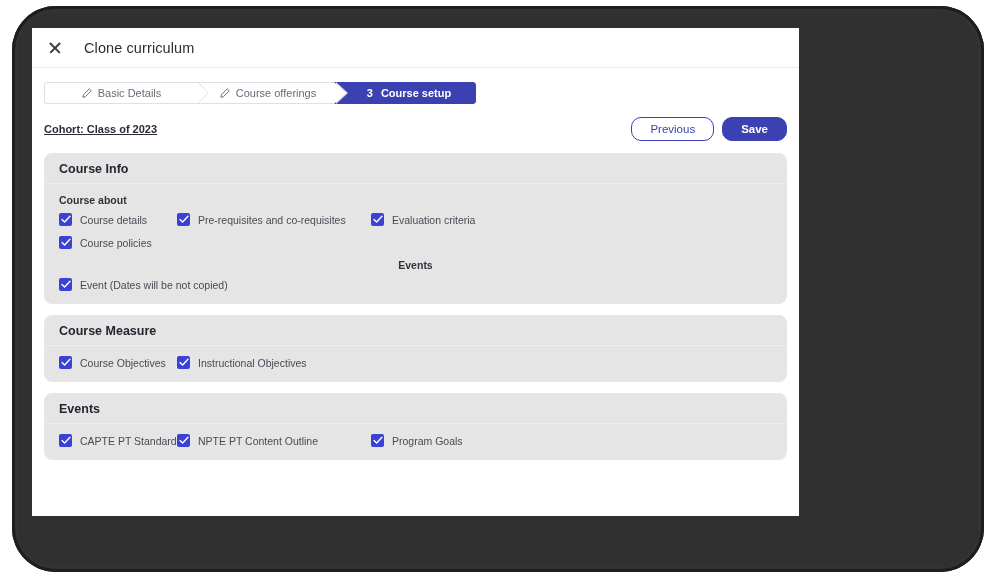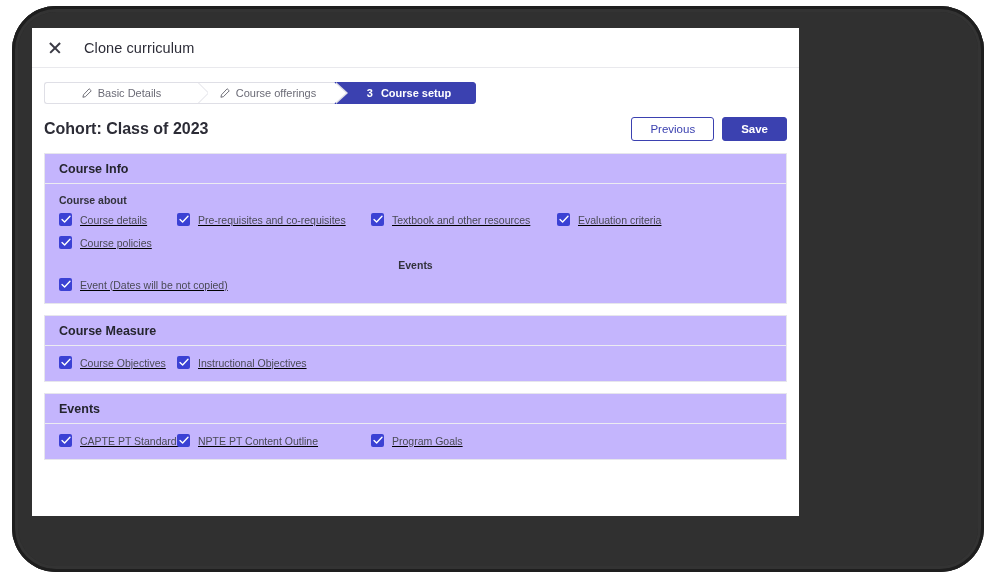--- a/index.html
+++ b/index.html
@@ -175,46 +175,47 @@
 
   
   .cohort-row {
     display: flex;
     align-items: center;
     justify-content: space-between;
     margin-top: 12px;
     height: 26px;
   }
   .cohort-label {
-    font-size: 16px;
+    font-size: 11px;
     color: #2c2c36;
     font-weight: bold;
+    text-decoration: underline;
   }
   .actions { display: flex; gap: 8px; }
   .btn {
     height: 24px;
     min-width: 64px;
     font-size: 11.5px;
-    border-radius: 3px;
+    border-radius: 10px;
     display: inline-flex;
     align-items: center;
     justify-content: center;
     padding: 0 18px;
     box-sizing: border-box;
     cursor: pointer;
     border: 1px solid #3b41b0;
   }
   .btn-secondary { background: #ffffff; color: #3b41b0; }
   .btn-primary { background: #3b41b0; color: #ffffff; font-weight: bold;}
 
   
   .card {
-    background: #c4b5fd;
+    background: #e5e5e5;
     border: 1px solid #e6e6ec;
-    border-radius: 0;
+    border-radius: 8px;
     margin-top: 11px;
   }
   .card-header {
     height: 30px;
     display: flex;
     align-items: center;
     padding-left: 14px;
     font-size: 12.5px;
     font-weight: bold;
     color: #25252f;
@@ -232,21 +233,20 @@
   .cb-row {
     display: flex;
     align-items: center;
     margin-bottom: 10px;
   }
   .cb-row:last-child { margin-bottom: 0; }
   .cb {
     display: flex;
     align-items: center;
     cursor: pointer;
-    text-decoration: underline;
   }
   .cb .box {
     width: 13px;
     height: 13px;
     border-radius: 2px;
     background: #3b41d4;
     position: relative;
     flex: 0 0 auto;
   }
   .cb .box svg { position: absolute; left: 1.5px; top: 2px; }
@@ -318,28 +318,20 @@
                 <span class="cb-label">Course details</span>
               </div>
               <div class="cb col-b">
                 <span class="box">
                   <svg width="10" height="9" viewBox="0 0 10 9">
                     <path d="M1 4.6 L3.6 7 L9 1.3" fill="none" stroke="#ffffff" stroke-width="1.4" stroke-linecap="round" stroke-linejoin="round"></path>
                   </svg>
                 </span>
                 <span class="cb-label">Pre-requisites and co-requisites</span>
               </div>
-              <div class="cb col-c">
-                <span class="box">
-                  <svg width="10" height="9" viewBox="0 0 10 9">
-                    <path d="M1 4.6 L3.6 7 L9 1.3" fill="none" stroke="#ffffff" stroke-width="1.4" stroke-linecap="round" stroke-linejoin="round"></path>
-                  </svg>
-                </span>
-                <span class="cb-label">Textbook and other resources</span>
-              </div>
               <div class="cb ">
                 <span class="box">
                   <svg width="10" height="9" viewBox="0 0 10 9">
                     <path d="M1 4.6 L3.6 7 L9 1.3" fill="none" stroke="#ffffff" stroke-width="1.4" stroke-linecap="round" stroke-linejoin="round"></path>
                   </svg>
                 </span>
                 <span class="cb-label">Evaluation criteria</span>
               </div>
             </div>
             <div class="cb-row">

